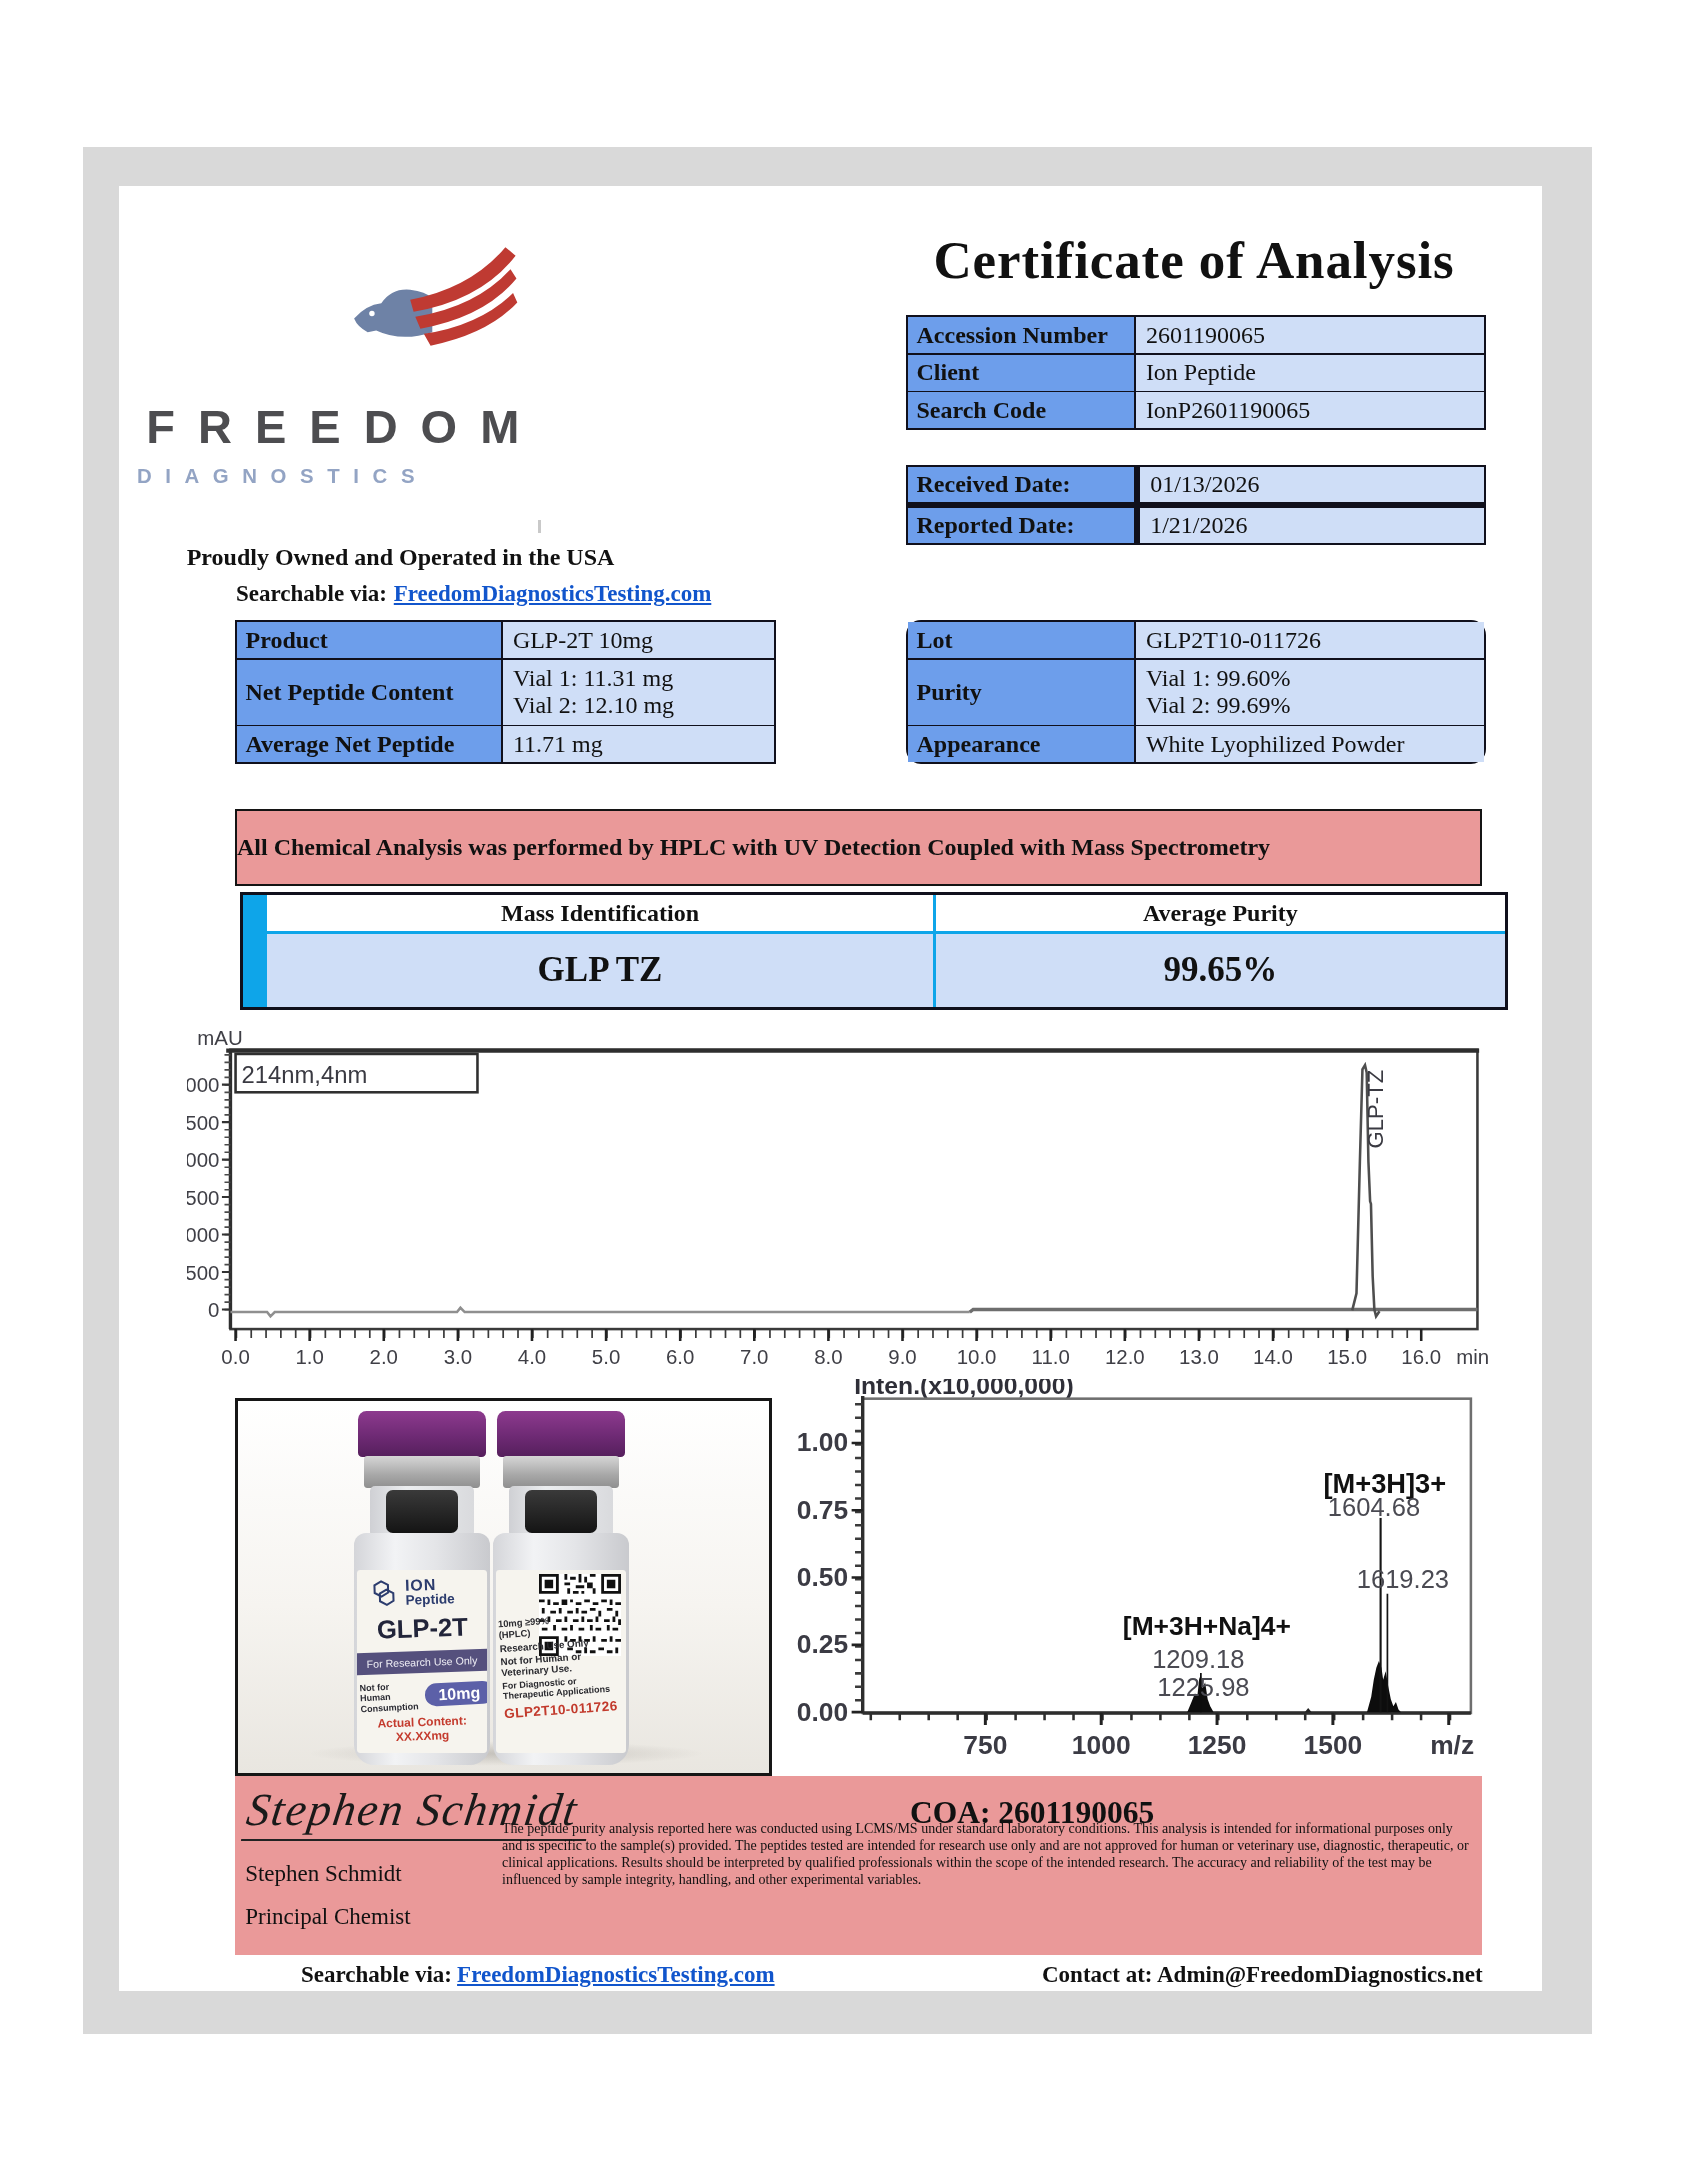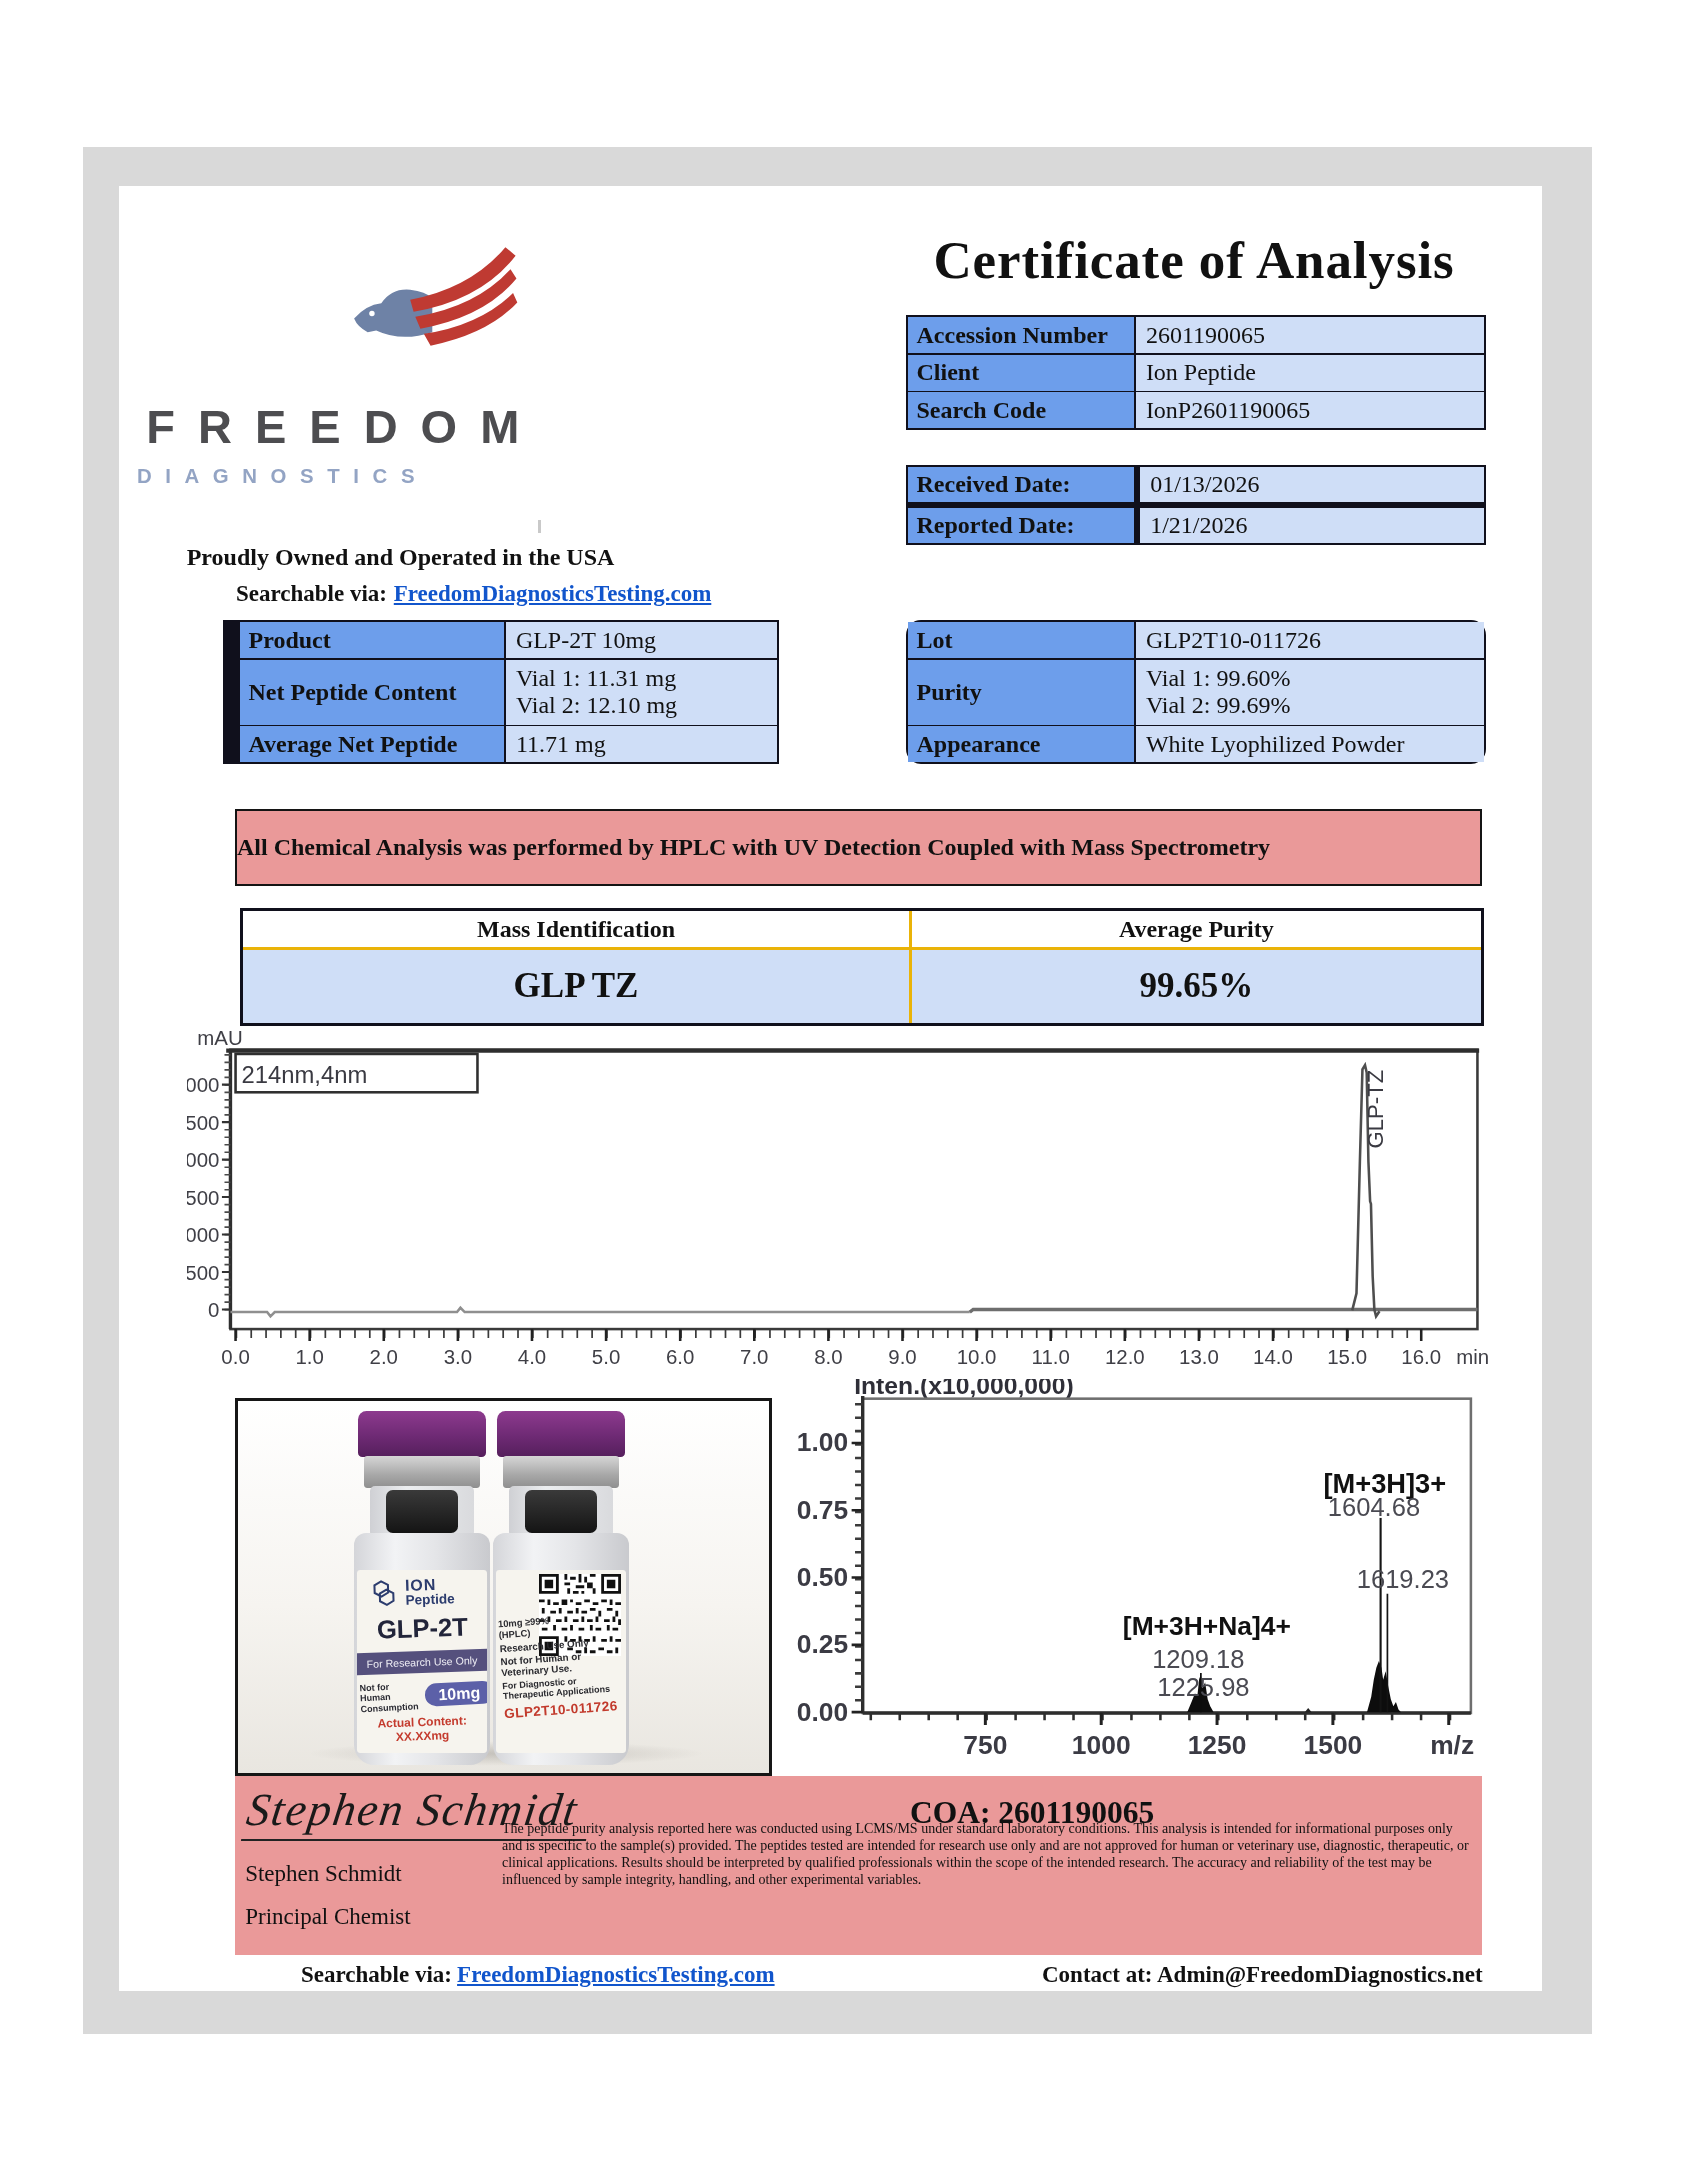--- a/index.html
+++ b/index.html
@@ -20,29 +20,29 @@
 
   .doc-title{position:absolute;left:787px;top:44px;width:576px;text-align:center;
              font-weight:bold;font-size:53px;letter-spacing:0.9px;}
 
   
   .tbl{position:absolute;display:grid;background:#10101c;border:2.6px solid #10101c;grid-gap:1.7px;}
   .tbl .lbl{background:#6d9eeb;font-weight:bold;font-size:24px;display:flex;align-items:center;padding:1.7px 8.5px;}
   .tbl .val{background:#cfdef7;font-size:24px;display:flex;flex-direction:column;justify-content:center;padding:1.7px 10.2px;}
   .t-info{left:787px;top:129px;width:576px;grid-template-columns:226px 1fr;grid-auto-rows:36px;}
   .t-dates{left:787px;top:279px;width:576px;grid-template-columns:226px 1fr;grid-auto-rows:35px;gap:6px;}
-  .t-product{left:104px;top:434px;width:537px;grid-template-columns:264px 1fr;grid-template-rows:36px 65px 36px;padding-left:15px;}
+  .t-product{left:116px;top:434px;width:537px;grid-template-columns:264px 1fr;grid-template-rows:36px 65px 36px;}
   .t-lot{left:787px;top:434px;width:576px;grid-template-columns:226px 1fr;grid-template-rows:36px 65px 36px;border-radius:15px;}
 
   .banner{position:absolute;left:116px;top:623px;width:1247px;height:77px;background:#ea9999;
           border:2.6px solid #141414;box-sizing:border-box;display:flex;align-items:center;
           font-weight:bold;font-size:24px;}
 
-  .mtbl{position:absolute;left:121px;top:722px;width:1238px;display:grid;
-        grid-template-columns:53.8% 1fr;grid-template-rows:36px 73px;background:#eab308;border:3.4px solid #10101c;grid-gap:2.6px;}
+  .mtbl{position:absolute;left:121px;top:706px;width:1238px;display:grid;
+        grid-template-columns:53.8% 1fr;grid-template-rows:36px 73px;background:#0ea5e9;border:3.4px solid #10101c;grid-gap:2.6px;padding-left:24px;}
   .mtbl .mh{background:#ffffff;display:flex;align-items:center;justify-content:center;font-weight:bold;font-size:24px;}
   .mtbl .mv{background:#cfdef7;display:flex;align-items:center;justify-content:center;font-weight:bold;font-size:35px;}
 
   .chart-svg{position:absolute;left:68px;top:839px;}
   .ms-svg{position:absolute;left:673px;top:1193px;}
   svg text{font-family:"Liberation Sans",sans-serif;}
 
   
   .photo{position:absolute;left:116px;top:1212px;width:537px;height:378px;border:3.4px solid #161616;box-sizing:border-box;
          background:linear-gradient(180deg,#ffffff 0%,#f6f4f0 55%,#e9e6e0 100%);overflow:hidden;}

